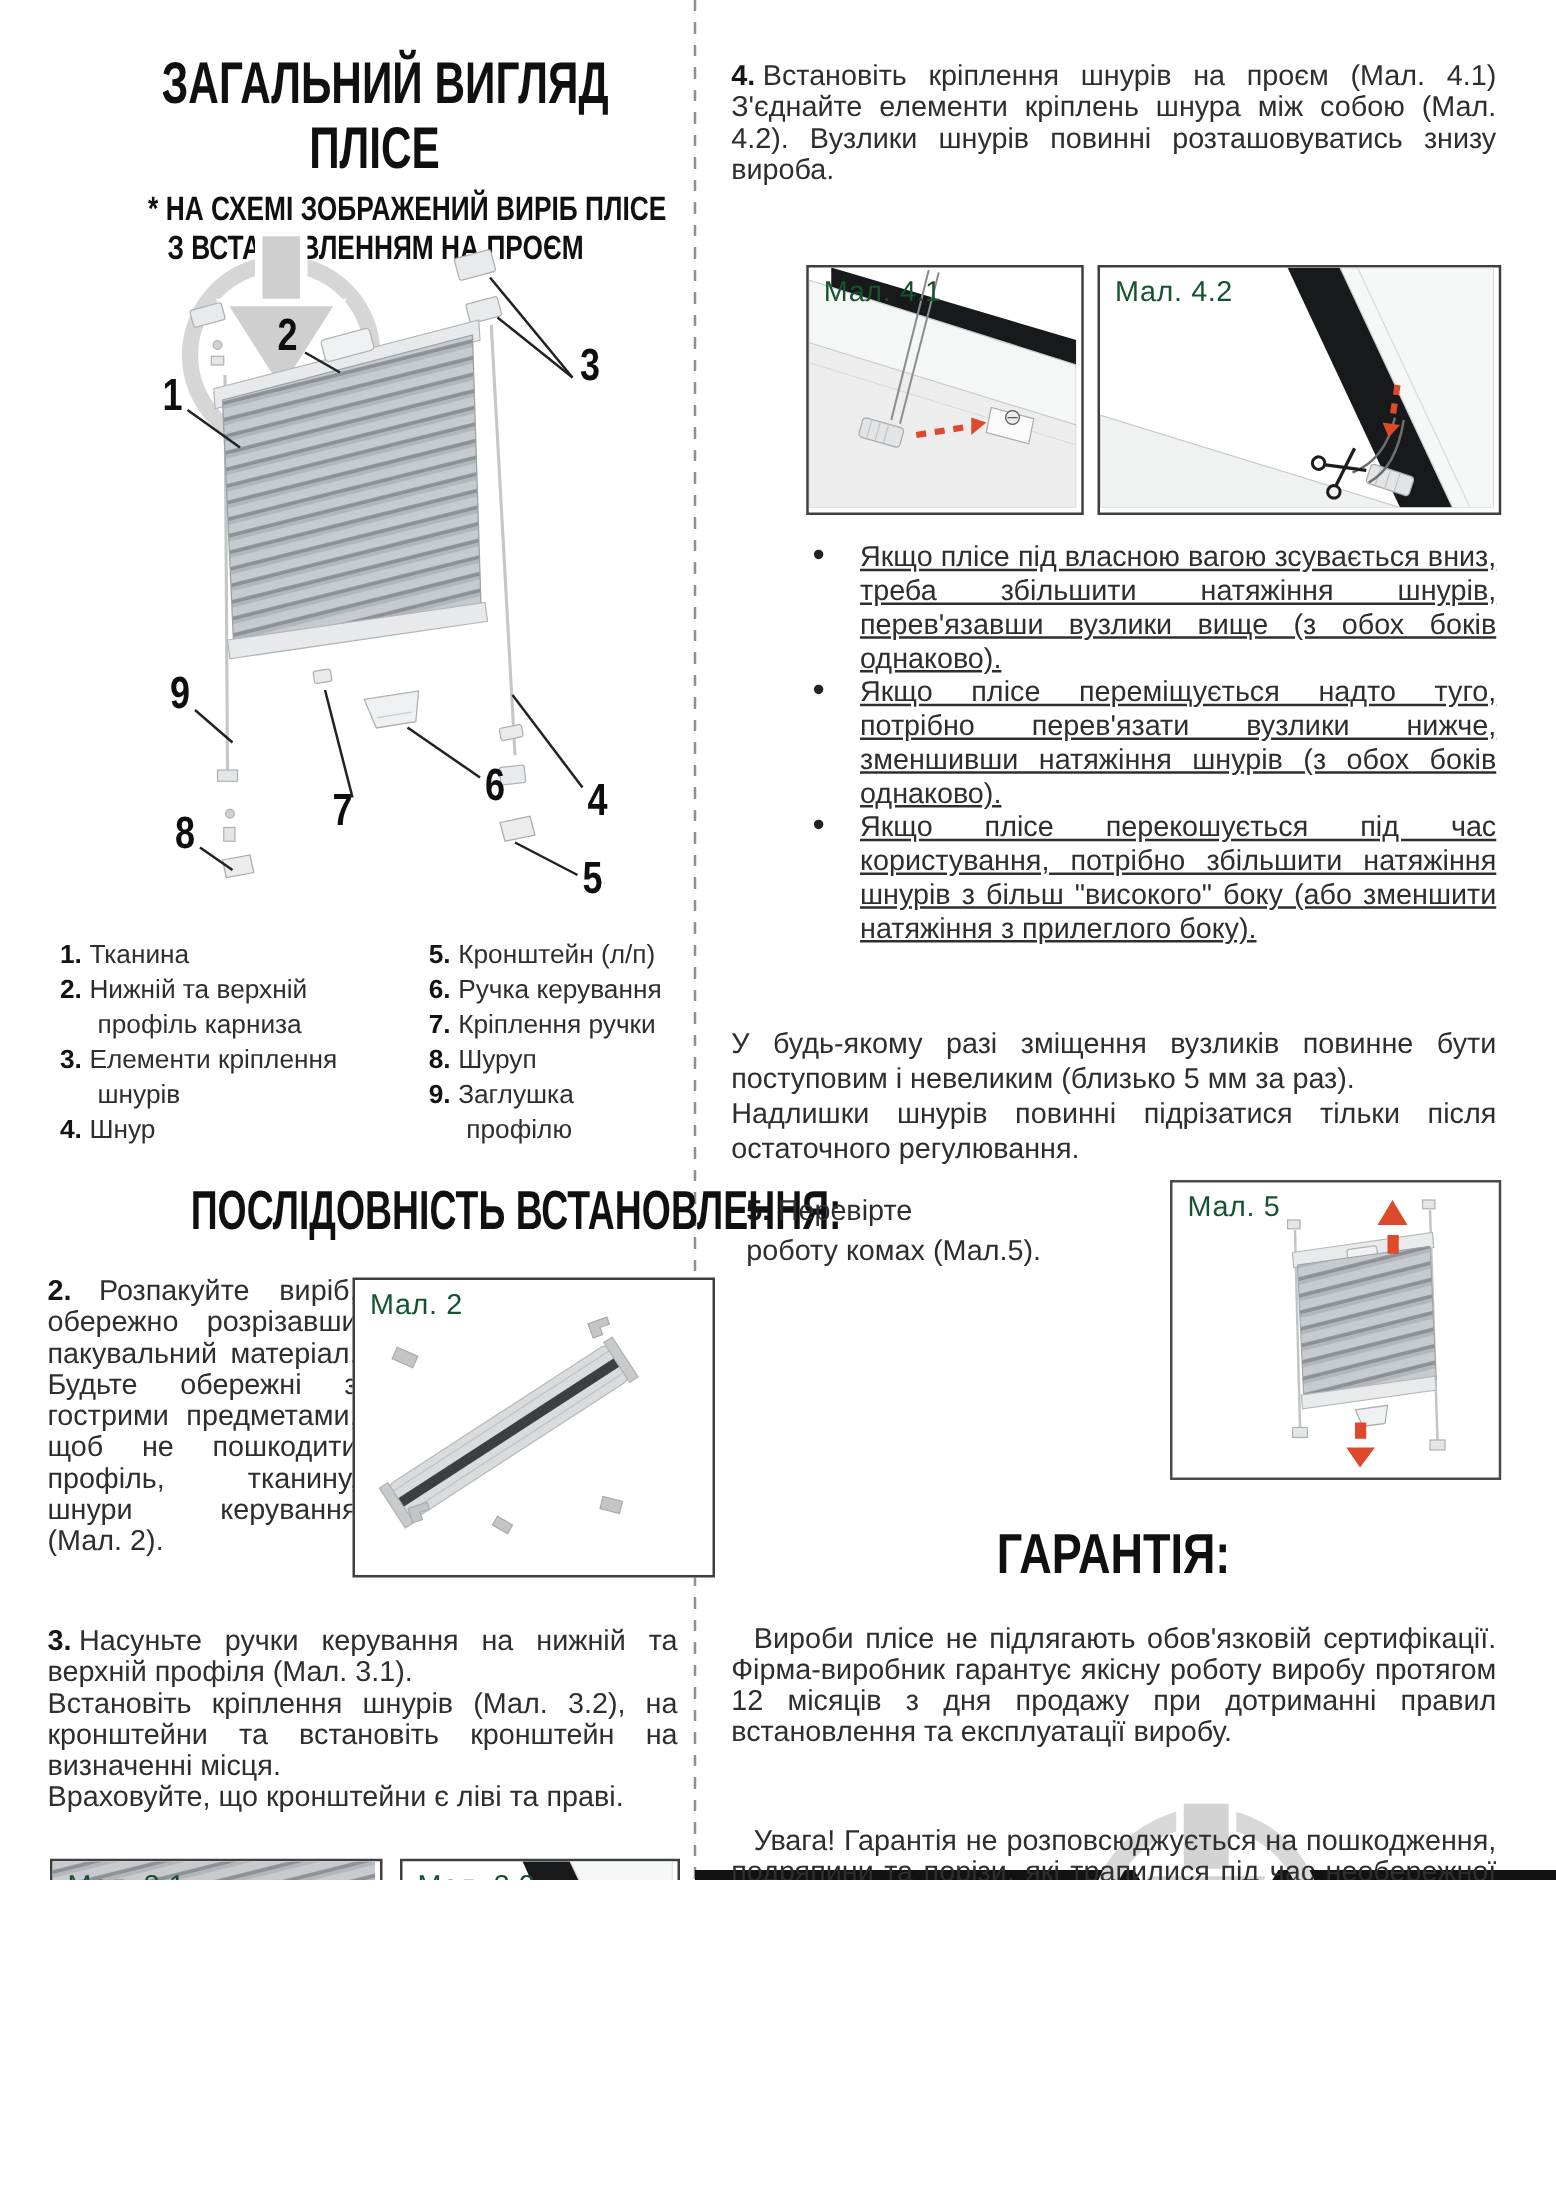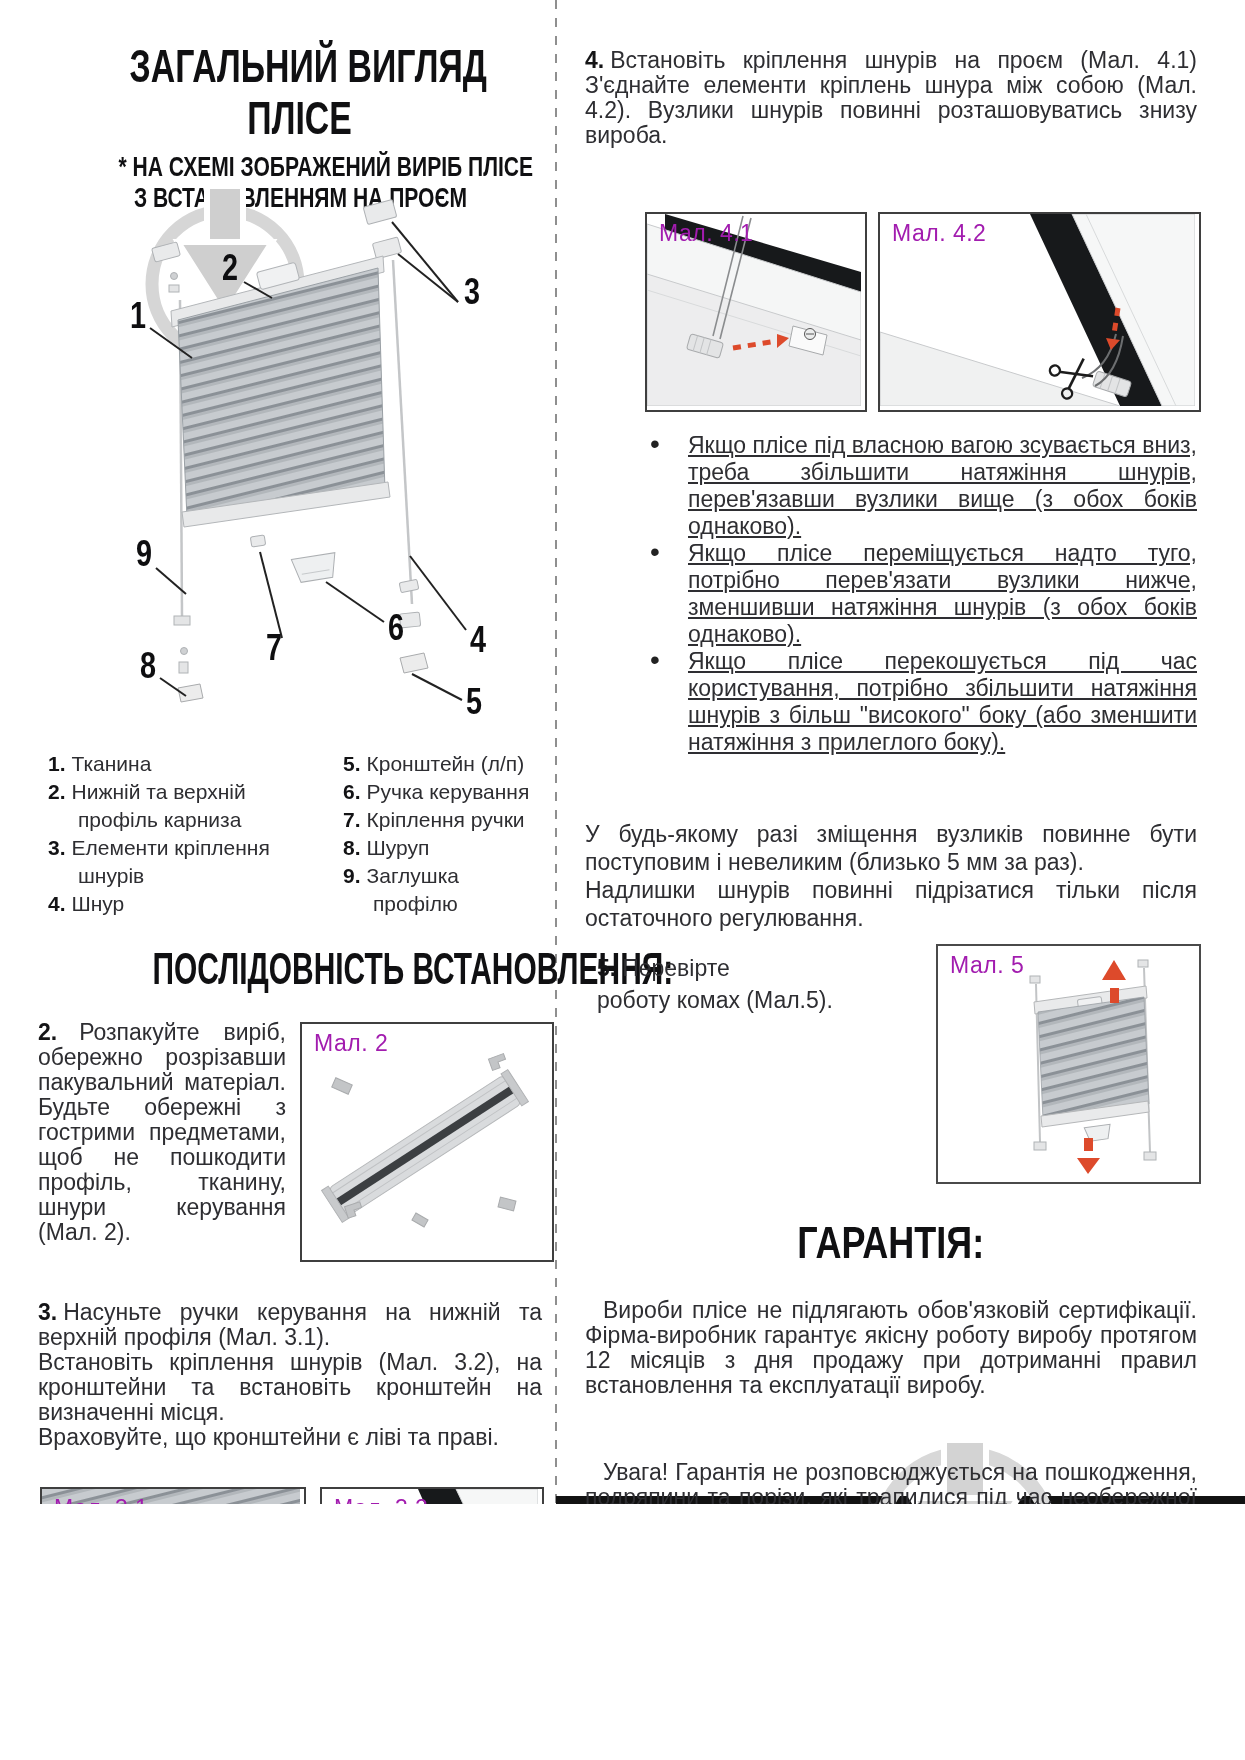--- a/index.html
+++ b/index.html
@@ -25,21 +25,21 @@
   .indent{text-indent:18px;}
   
   .legend-item{padding-left:30px;text-indent:-30px;font-size:21px;line-height:28px;color:#2e2e32;}
   .legend-item b{color:#131315;margin-right:6px;}
   
   .bullet-list{margin:0;padding:0 0 0 103px;list-style:none;text-decoration:underline;}
   .bullet-list li{position:relative;text-align:justify;font-size:23px;line-height:27px;margin:0;padding:0;}
   .bullet-list li::before{content:"\2022";position:absolute;left:-38px;top:-2px;font-size:28px;color:#222;}
   
   .figure{position:absolute;border:2px solid #3f3f3f;background:#fff;overflow:hidden;}
-  .fig-label{position:absolute;top:6px;left:12px;font-size:23px;color:#a21caf;z-index:2;letter-spacing:.5px;text-align:center;}
+  .fig-label{position:absolute;top:6px;left:12px;font-size:23px;color:#14532d;z-index:2;letter-spacing:.5px;text-align:center;}
   .figure svg{position:absolute;left:0;top:0;}
   
   .callout{position:absolute;font-weight:bold;font-size:36px;color:#0e0e10;transform:translate(-50%,-50%) scaleX(.8);}
   
   .divider{position:absolute;left:555px;top:0;width:2px;height:1760px;
            background:repeating-linear-gradient(#8f8f8f 0 9px,transparent 9px 18px);}
   .bottom-strip{position:absolute;left:556px;right:0;bottom:0;height:8px;background:#121212;}
   .pageno-line{position:absolute;left:1204px;top:1628px;width:3px;height:48px;background:#bdbdbd;}
   .pageno{position:absolute;left:1216px;top:1636px;font-size:24px;color:#333;}
   .z0{z-index:0;} .z1{z-index:1;}
@@ -165,21 +165,21 @@
     <div class="legend-item"><b>9.</b><span>Заглушка профілю</span></div>
   </div>
 
   <div class="abs sec-heading" style="left:30px;top:944px;width:510px;">
     <span class="cond">ПОСЛІДОВНІСТЬ ВСТАНОВЛЕННЯ:</span>
   </div>
 
   <p class="body-text lh29 abs" style="left:38px;top:1020px;width:248px;">
     <b class="stepnum gap-wide">2.</b><span>Розпакуйте виріб, обережно розрізавши пакувальний матеріал. Будьте обережні з гострими предметами, щоб не пошкодити профіль, тканину, шнури керування (Мал. 2).</span>
   </p>
-  <div class="figure" style="left:300px;top:1022px;width:250px;height:236px;">
+  <div class="figure" style="left:282px;top:1022px;width:250px;height:236px;padding-left:36px;">
     <div class="fig-label">Мал. 2</div>
     <svg width="246" height="232" viewBox="0 0 246 232">
       <g transform="translate(123,122) rotate(-33)">
         <rect x="-105" y="-17" width="210" height="34" rx="6" fill="#d9dbdd" stroke="#b6b8ba"></rect>
         <rect x="-105" y="-4" width="210" height="8" fill="#3c3f42"></rect>
         <line x1="-105" y1="-11" x2="105" y2="-11" stroke="#c0c2c4"></line>
         <line x1="-105" y1="10" x2="105" y2="10" stroke="#c0c2c4"></line>
         <rect x="-111" y="-19" width="8" height="38" fill="#c8cacc" stroke="#b0b2b4"></rect>
         <rect x="103" y="-19" width="8" height="38" fill="#c8cacc" stroke="#b0b2b4"></rect>
       </g>

